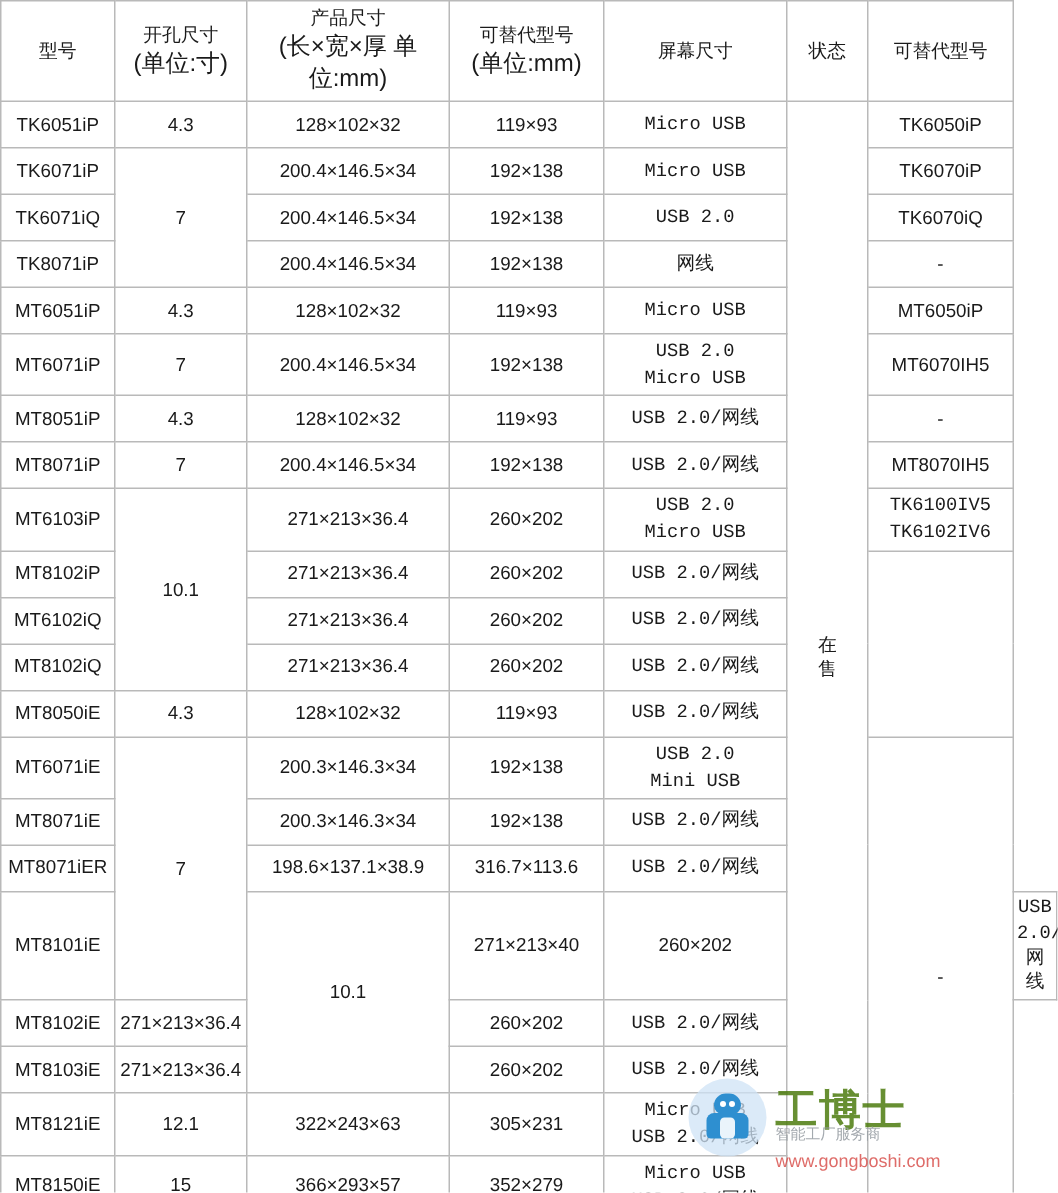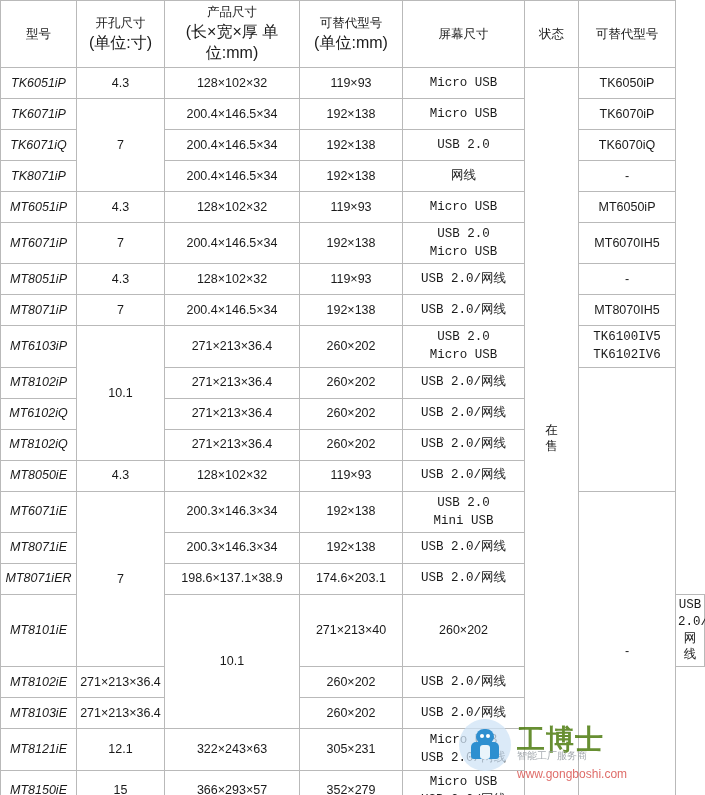--- a/index.html
+++ b/index.html
@@ -26,21 +26,21 @@
     background:#ffffff;
   }
   thead th{
     font-size:12.5px;
     font-weight:normal;
     height:44px;
     padding:3px 2px;
   }
   .hdr-sub{display:block;font-size:16px;}
   tbody td{height:26px;}
-  td.model{font-size:12.5px;font-style:italic;}
+  td.model{font-size:12.5px;}
   td.multiline{line-height:1.45;}
   .cell-line{display:block;font-family:Liberation Mono, monospace;}
   col.c-model{width:76px;}
   col.c-screen{width:88px;}
   col.c-size{width:135px;}
   col.c-hole{width:103px;}
   col.c-port{width:122px;}
   col.c-status{width:54px;}
   col.c-alt{width:97px;}
   td.status{font-size:12.5px;letter-spacing:0;}
@@ -294,21 +294,21 @@
           <td class="model">MT8071iE</td>
           <td>200.3×146.3×34</td>
           <td>192×138</td>
           <td>
             <span class="cell-line">USB 2.0/网线</span>
           </td>
         </tr>
         <tr>
           <td class="model">MT8071iER</td>
           <td>198.6×137.1×38.9</td>
-          <td>174.6×203.1</td>
+          <td>316.7×113.6</td>
           <td>
             <span class="cell-line">USB 2.0/网线</span>
           </td>
         </tr>
         <tr>
           <td class="model">MT8101iE</td>
           <td rowspan="3">10.1</td>
           <td>271×213×40</td>
           <td>260×202</td>
           <td>

